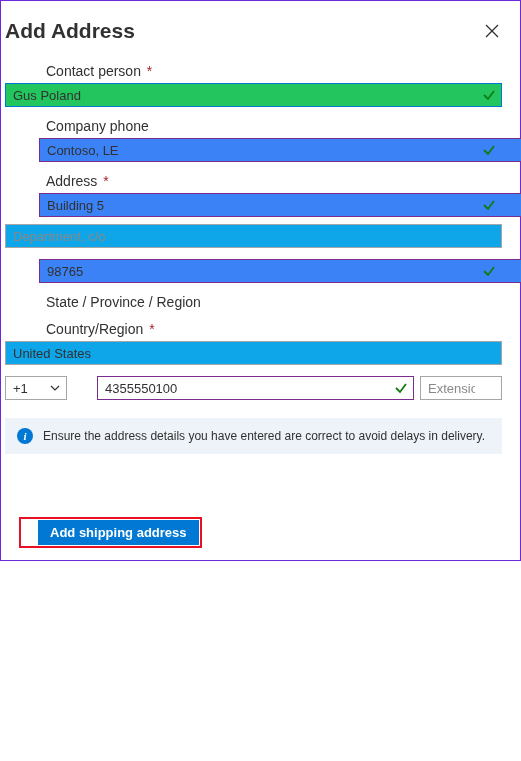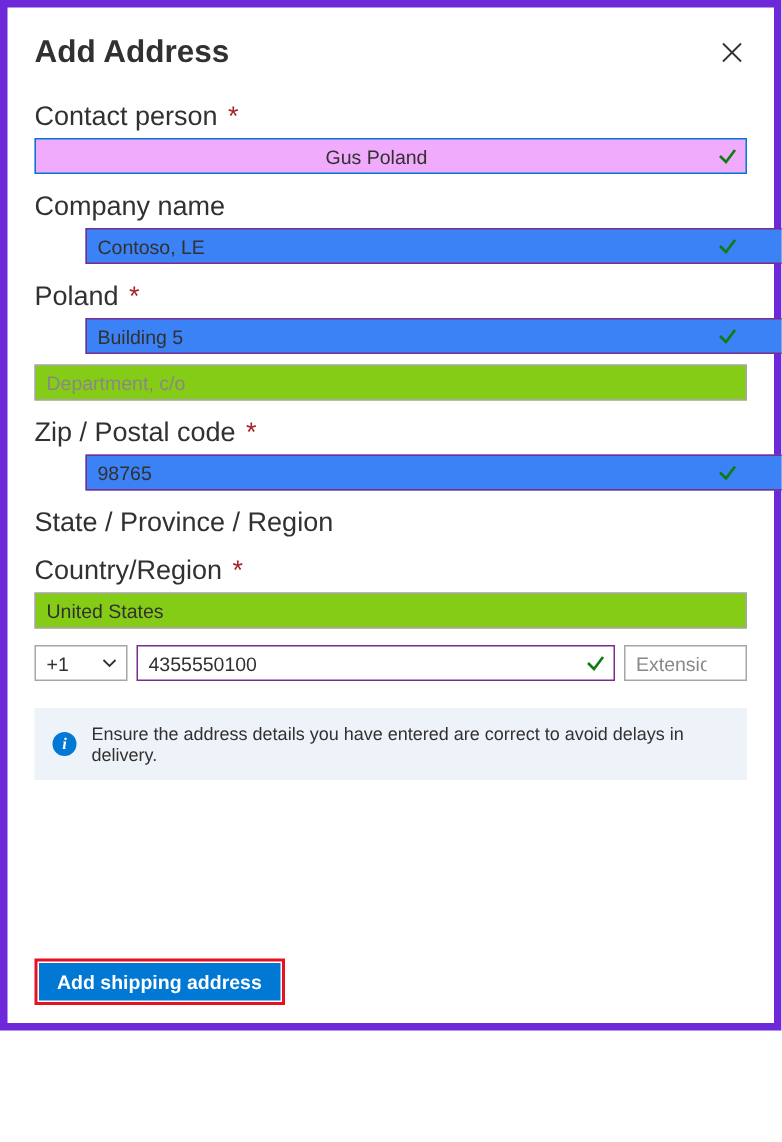--- a/index.html
+++ b/index.html
@@ -4,24 +4,24 @@
 <style>
   * { box-sizing: border-box; margin: 0; padding: 0; }
   body {
     font-family: "Segoe UI", -apple-system, sans-serif;
     background: #ffffff;
     color: #323130;
     width: 521px;
     height: 761px;
   }
   .panel {
-    border: 5px solid #6d28d9;
+    border: 1px solid #6d28d9;
     width: 521px;
-    height: 687px;
-    padding: 18px 18px 0 18px;
+    height: 561px;
+    padding: 18px 18px 0 4px;
     position: relative;
   }
   .header {
     display: flex;
     justify-content: space-between;
     align-items: center;
     margin-bottom: 20px;
   }
   .title {
     font-size: 21px;
@@ -32,45 +32,45 @@
     width: 20px;
     height: 20px;
     cursor: pointer;
     display: flex;
     align-items: center;
     justify-content: center;
   }
   .close-btn svg { width: 14px; height: 14px; stroke: #323130; stroke-width: 1.2; }
   .field { margin-bottom: 11px; }
   .label {
-    font-size: 18px;
+    font-size: 14px;
     color: #323130;
     margin-bottom: 4px;
     display: block;
+    margin-left: 41px;
   }
   .req { color: #a4262c; margin-left: 2px; }
   .input {
     width: 100%;
     height: 24px;
     border: 1px solid #a6a6a6;
     padding: 0 26px 0 7px;
     font-size: 13px;
     font-family: inherit;
     color: #323130;
-    background: #84cc16;
+    background: #0ea5e9;
   }
   .input.validated {
     border: 1px solid #7b2d8e;
     background: #3b82f6;
     margin-left: 34px;
   }
   .input.focused {
     border: 1.5px solid #0078d4;
-    background: #f0abfc;
-    text-align: center;
+    background: #22c55e;
   }
   .input::placeholder { color: #8a8886; }
   .input-wrap { position: relative; }
   .check {
     position: absolute;
     right: 6px;
     top: 50%;
     transform: translateY(-50%);
     width: 14px;
     height: 14px;
@@ -84,21 +84,21 @@
     border: 1px solid #a6a6a6;
     display: flex;
     align-items: center;
     justify-content: space-between;
     padding: 0 6px 0 7px;
     font-size: 13px;
     background: #fff;
     cursor: pointer;
   }
   .phone-cc svg { width: 10px; height: 10px; stroke: #323130; stroke-width: 1.2; fill: none; }
-  .phone-main { flex: 1; position: relative; }
+  .phone-main { flex: 1; position: relative; margin-left: 24px; }
   .phone-main .input {
     border: 1px solid #7b2d8e;
     background: #fff;
   }
   .phone-ext { width: 82px; }
   .phone-ext .input { background: #fff; border: 1px solid #a6a6a6; }
   .info-bar {
     background: #eef3fa;
     display: flex;
     align-items: center;
@@ -134,20 +134,21 @@
   }
   .submit-btn {
     background: #0078d4;
     color: #fff;
     border: none;
     font-size: 13px;
     font-weight: 600;
     padding: 5px 12px;
     cursor: pointer;
     font-family: inherit;
+    margin-left: 16px;
   }
 </style>
 </head>
 <body>
 
 <div class="panel">
 
   <div class="header">
     <div class="title">Add Address</div>
     <div class="close-btn">
@@ -162,44 +163,43 @@
     <span class="label"><span>Contact person</span><span class="req"> *</span></span>
     <div class="input-wrap">
       <input class="input focused" value="Gus Poland" style="">
       <span class="check"><svg viewBox="0 0 14 14">
             <polyline points="2,7 6,11 12,3"></polyline>
           </svg></span>
     </div>
   </div>
 
   <div class="field">
-    <span class="label">Company name</span>
+    <span class="label">Company phone</span>
     <div class="input-wrap">
       <input class="input validated" value="Contoso, LE" style="">
       <span class="check"><svg viewBox="0 0 14 14">
             <polyline points="2,7 6,11 12,3"></polyline>
           </svg></span>
     </div>
   </div>
 
   <div class="field addr-group">
-    <span class="label"><span>Poland</span><span class="req"> *</span></span>
+    <span class="label"><span>Address</span><span class="req"> *</span></span>
     <div class="input-wrap">
       <input class="input validated" value="Building 5" style="">
       <span class="check"><svg viewBox="0 0 14 14">
             <polyline points="2,7 6,11 12,3"></polyline>
           </svg></span>
     </div>
     <div class="input-wrap">
       <input class="input" placeholder="Department, c/o" style="">
     </div>
   </div>
 
   <div class="field">
-    <span class="label"><span>Zip / Postal code</span><span class="req"> *</span></span>
     <div class="input-wrap">
       <input class="input validated" value="98765" style="">
       <span class="check"><svg viewBox="0 0 14 14">
             <polyline points="2,7 6,11 12,3"></polyline>
           </svg></span>
     </div>
   </div>
 
 
   <div class="field">

